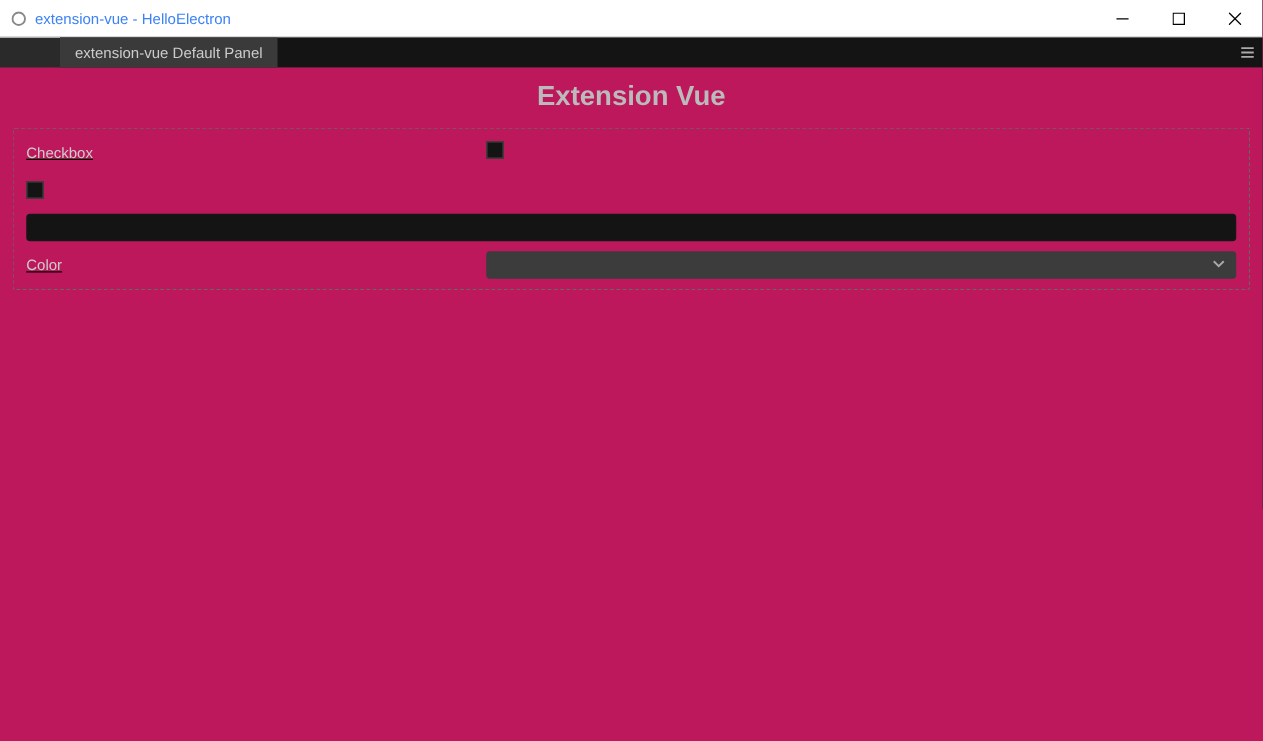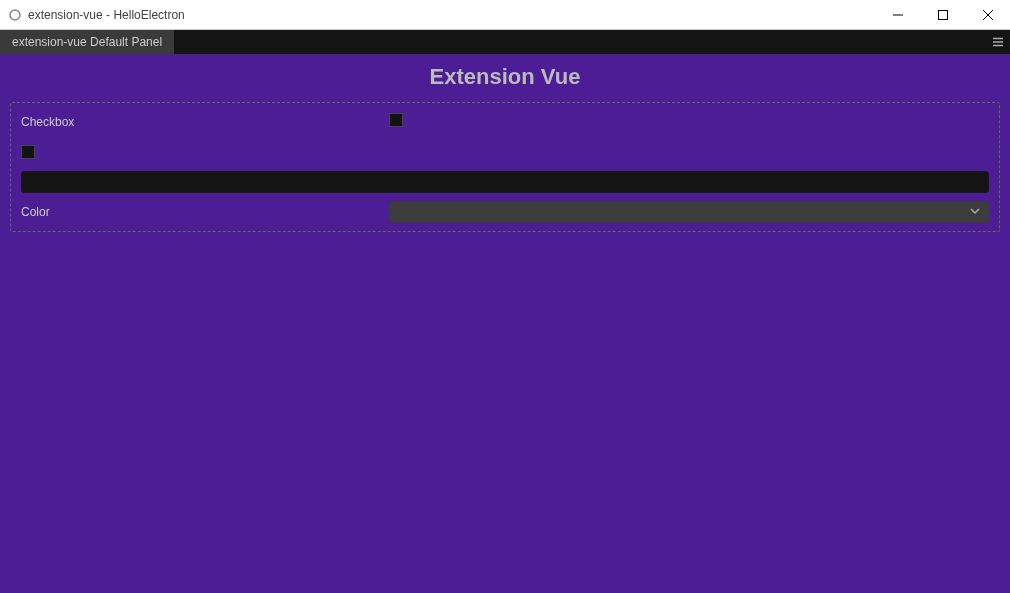--- a/index.html
+++ b/index.html
@@ -7,49 +7,51 @@
     
     .titlebar {
       height: 30px;
       background: #ffffff;
       display: flex;
       align-items: center;
       justify-content: space-between;
       padding-left: 8px;
       border-bottom: 1px solid #ccc;
     }
-    .titlebar-left { display: flex; align-items: center; gap: 6px; font-size: 12px; color: #404040; }
+    .titlebar-left { display: flex; align-items: center; gap: 6px; font-size: 12px; color: #3b82f6; }
     .titlebar-icon { width: 14px; height: 14px; display: flex; align-items: center; justify-content: center; }
     .titlebar-controls { display: flex; height: 100%; }
     .titlebar-btn {
       width: 45px; height: 30px; display: flex; align-items: center; justify-content: center;
       cursor: pointer; font-size: 11px;
     }
     
     .tabs-bar {
       height: 24px; background: #141414; display: flex; align-items: center;
       justify-content: space-between;
+      margin-left: 48px;
     }
     .tab {
       height: 24px; background: #3a3a3a; padding: 0 12px; display: flex;
       align-items: center; font-size: 12px; color: #ccc; cursor: pointer;
     }
     .menu-btn {
       width: 24px; height: 24px; display: flex; align-items: center;
       justify-content: center; cursor: pointer; color: #aaa;
     }
     
-    .content { background: #4c1d95; height: calc(593px - 30px - 24px); overflow: auto; }
+    .content { background: #be185d; height: calc(593px - 30px - 24px); overflow: auto; }
     .panel-title {
       text-align: center; font-size: 22px; font-weight: bold; color: #bbb;
       padding: 10px 0 12px 0;
     }
     .panel-box {
       margin: 0 10px; border: 1px dashed #666; border-radius: 2px;
       padding: 8px 10px;
+      text-decoration: underline;
     }
     .row {
       display: flex; align-items: center; margin-bottom: 8px; min-height: 22px;
     }
     .row:last-child { margin-bottom: 0; }
     .label { width: 368px; font-size: 12px; color: #ccc; flex-shrink: 0; }
     .field { flex: 1; }
     
     .checkbox-box {
       width: 14px; height: 14px; background: #141414; border: 1px solid #454545;

